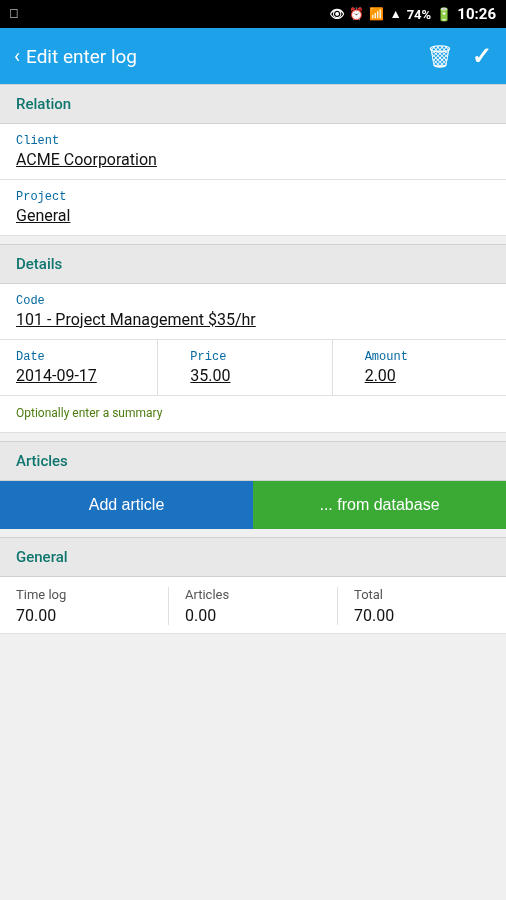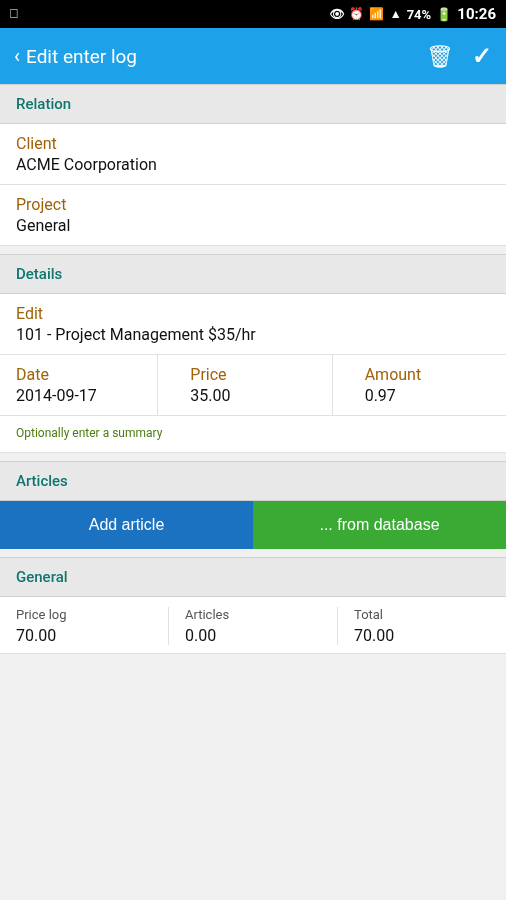--- a/index.html
+++ b/index.html
@@ -60,28 +60,30 @@
     
     .field-group {
       background: #fff;
       padding: 0;
     }
     .field-item {
       padding: 10px 16px 8px;
       border-bottom: 1px solid #e0e0e0;
     }
     .field-label {
-      font-size: 16px;
-      color: #a16207;
+      font-size: 12px;
+      color: #0369a1;
       margin-bottom: 2px;
+      font-family: Liberation Mono, monospace;
     }
     .field-value {
       font-size: 16px;
       color: #111;
       padding-bottom: 2px;
+      text-decoration: underline;
     }
     .field-row {
       display: flex;
       background: #fff;
       border-bottom: 1px solid #e0e0e0;
       gap: 16px;
     }
     .field-col {
       flex: 1;
       padding: 10px 16px 8px;
@@ -198,35 +200,35 @@
     </div>
   </div>
 
   <div class="spacer"></div>
 
   <div class="section-header">
     <span>Details</span>
   </div>
   <div class="field-group">
     <div class="field-item">
-      <div class="field-label">Edit</div>
+      <div class="field-label">Code</div>
       <div class="field-value">101 - Project Management $35/hr</div>
     </div>
     <div class="field-row">
       <div class="field-col">
         <div class="field-label">Date</div>
         <div class="field-value">2014-09-17</div>
       </div>
       <div class="field-col">
         <div class="field-label">Price</div>
         <div class="field-value">35.00</div>
       </div>
       <div class="field-col">
         <div class="field-label">Amount</div>
-        <div class="field-value">0.97</div>
+        <div class="field-value">2.00</div>
       </div>
     </div>
     <div class="comment-field">
       <div class="comment-placeholder">Optionally enter a summary</div>
     </div>
   </div>
 
   <div class="spacer"></div>
 
   <div class="section-header">
@@ -237,21 +239,21 @@
     <button class="btn-from-database">... from database</button>
   </div>
 
   <div class="spacer"></div>
 
   <div class="section-header">
     <span>General</span>
   </div>
   <div class="summary-row">
     <div class="summary-col">
-      <div class="summary-label">Price log</div>
+      <div class="summary-label">Time log</div>
       <div class="summary-value">70.00</div>
     </div>
     <div class="summary-col">
       <div class="summary-label">Articles</div>
       <div class="summary-value">0.00</div>
     </div>
     <div class="summary-col">
       <div class="summary-label">Total</div>
       <div class="summary-value">70.00</div>
     </div>

